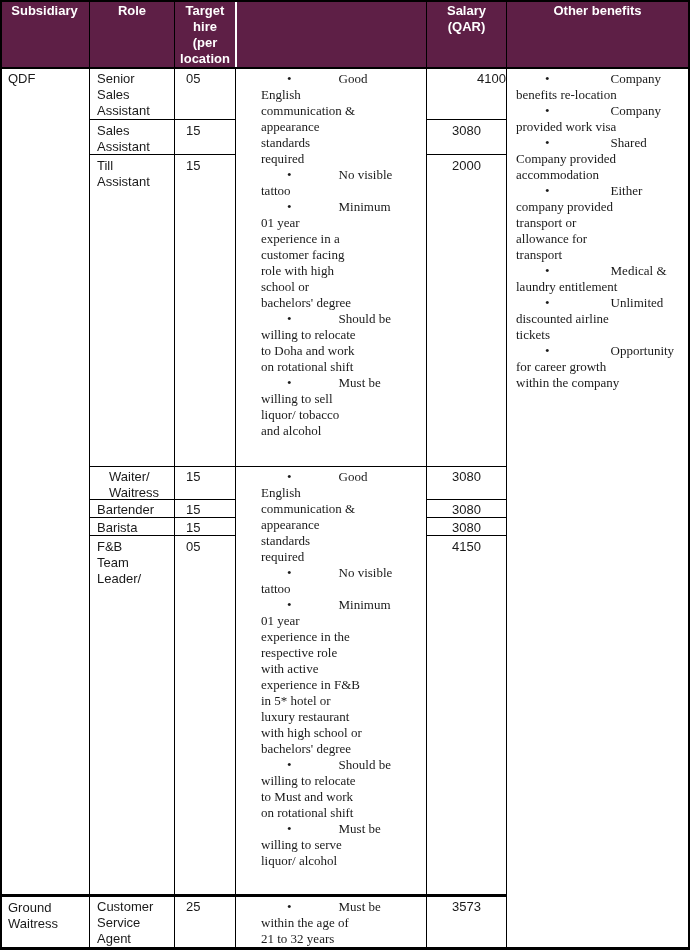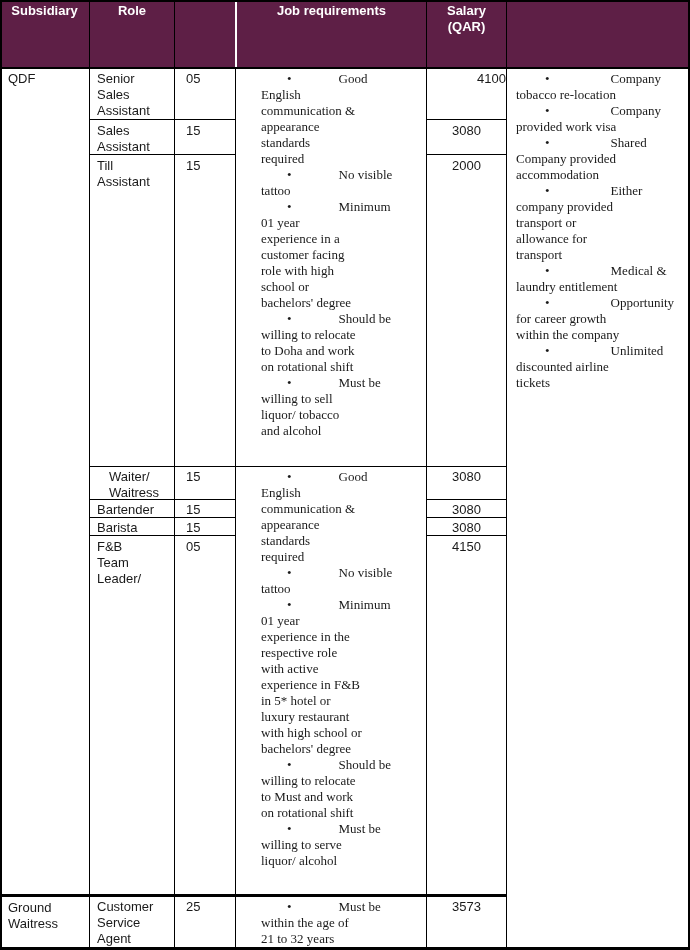--- a/index.html
+++ b/index.html
@@ -32,23 +32,27 @@
   .salary{text-align:center;}
 </style>
 </head>
 <body>
 
 <div class="page">
 
   <div class="abs hband"></div>
   <div class="abs hcell" style="left:0;width:89px;">Subsidiary</div>
   <div class="abs hcell" style="left:90px;width:84px;">Role</div>
-  <div class="abs hcell" style="left:237px;width:189px;">Job requirements</div>
+  <div class="abs hcell" style="left:175px;width:60px;">Target
+hire
+(per
+location</div>
   <div class="abs hcell" style="left:427px;width:79px;">Salary
 (QAR)</div>
+  <div class="abs hcell" style="left:507px;width:181px;">Other benefits</div>
 
   <div class="abs cell" style="left:8px;top:71px;width:78px;">QDF</div>
   <div class="abs cell" style="left:8px;top:900px;width:78px;">Ground
 Waitress</div>
 
   <div class="abs cell" style="left:97px;top:71px;width:76px;">Senior
 Sales
 Assistant</div>
   <div class="abs cell" style="left:97px;top:123px;width:76px;">Sales
 Assistant</div>
@@ -136,39 +140,39 @@
   <div class="abs cell salary" style="left:427px;top:123px;width:79px;">3080</div>
   <div class="abs cell salary" style="left:427px;top:158px;width:79px;">2000</div>
   <div class="abs cell salary" style="left:427px;top:469px;width:79px;">3080</div>
   <div class="abs cell salary" style="left:427px;top:502px;width:79px;">3080</div>
   <div class="abs cell salary" style="left:427px;top:520px;width:79px;">3080</div>
   <div class="abs cell salary" style="left:427px;top:539px;width:79px;">4150</div>
   <div class="abs cell salary" style="left:427px;top:899px;width:79px;">3573</div>
 
   <div class="blist ben" style="left:508px;top:71px;width:172px;padding-left:8px;">
       <div class="bi"><span class="dot">•</span><span class="gap"></span><span class="bt">Company
-tobacco re-location</span></div>
+benefits re-location</span></div>
       <div class="bi"><span class="dot">•</span><span class="gap"></span><span class="bt">Company
 provided work visa</span></div>
       <div class="bi"><span class="dot">•</span><span class="gap"></span><span class="bt">Shared
 Company provided
 accommodation</span></div>
       <div class="bi"><span class="dot">•</span><span class="gap"></span><span class="bt">Either
 company provided
 transport or
 allowance for
 transport</span></div>
       <div class="bi"><span class="dot">•</span><span class="gap"></span><span class="bt">Medical &amp;
 laundry entitlement</span></div>
+      <div class="bi"><span class="dot">•</span><span class="gap"></span><span class="bt">Unlimited
+discounted airline
+tickets</span></div>
       <div class="bi"><span class="dot">•</span><span class="gap"></span><span class="bt">Opportunity
 for career growth
 within the company</span></div>
-      <div class="bi"><span class="dot">•</span><span class="gap"></span><span class="bt">Unlimited
-discounted airline
-tickets</span></div>
     </div>
 
   <div class="abs vline" style="left:89px;top:0;height:950px;"></div>
   <div class="abs vline" style="left:174px;top:0;height:950px;"></div>
   <div class="abs whiteline" style="left:235px;top:0;width:2px;height:67px;"></div>
   <div class="abs vline" style="left:235px;top:67px;height:883px;"></div>
   <div class="abs vline" style="left:426px;top:0;height:950px;"></div>
   <div class="abs vline" style="left:506px;top:0;height:950px;"></div>
 
   <div class="abs thick" style="left:0;top:67px;width:690px;height:2px;"></div>

